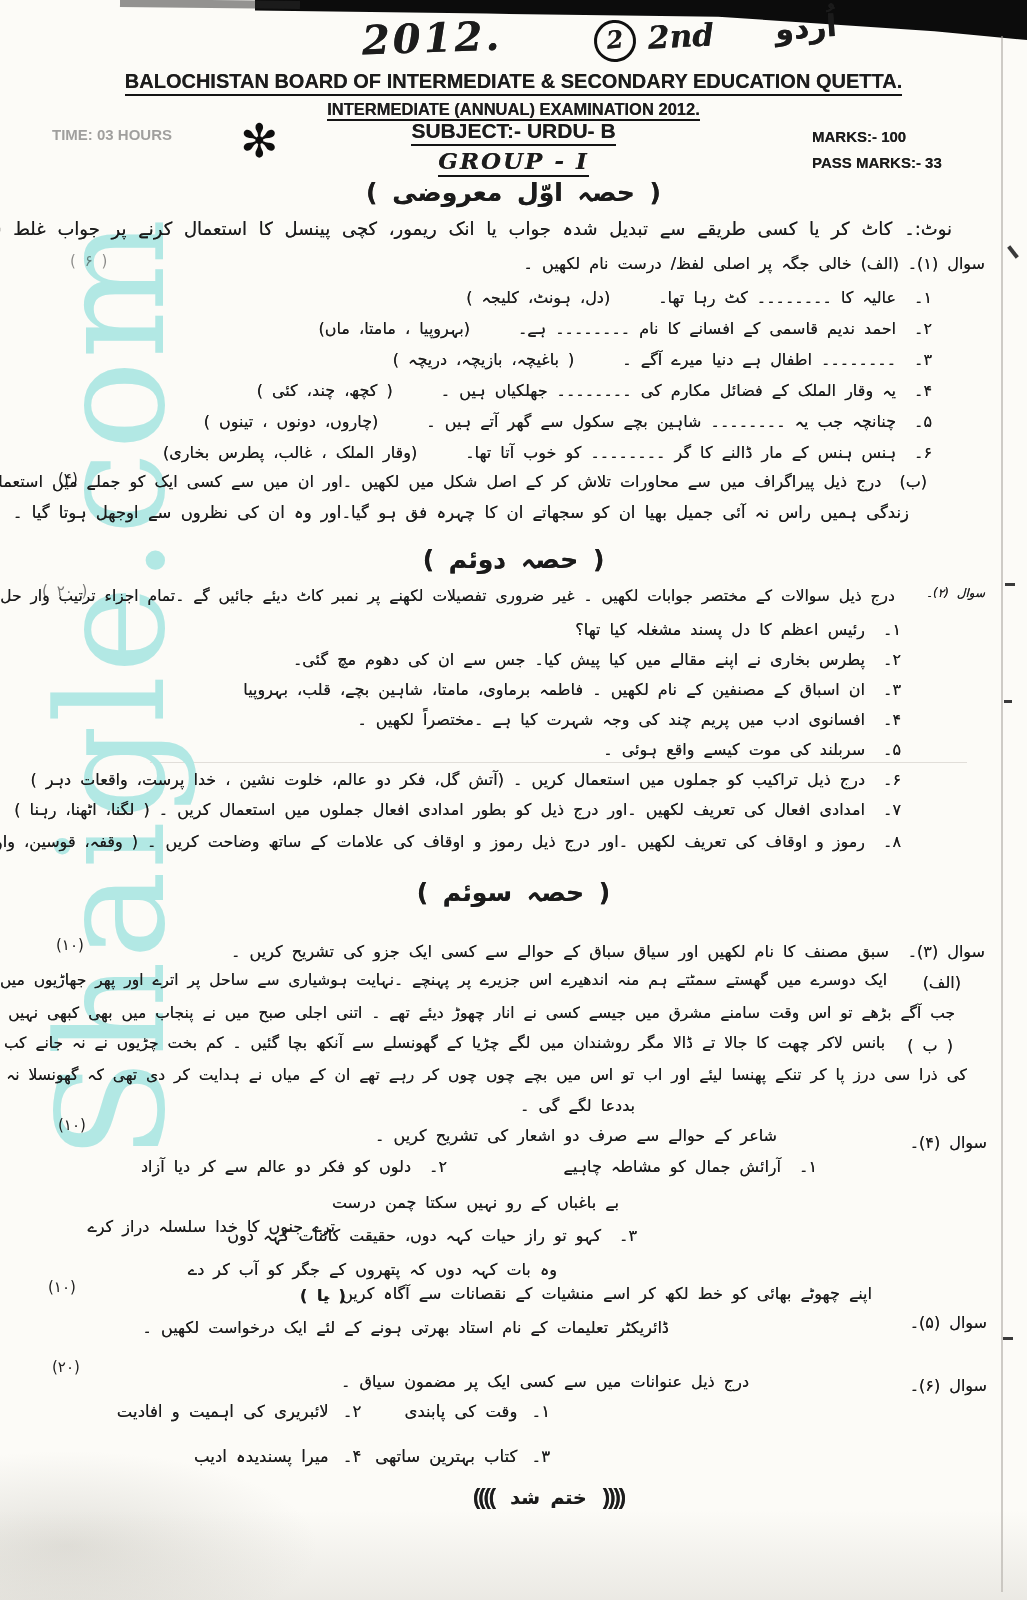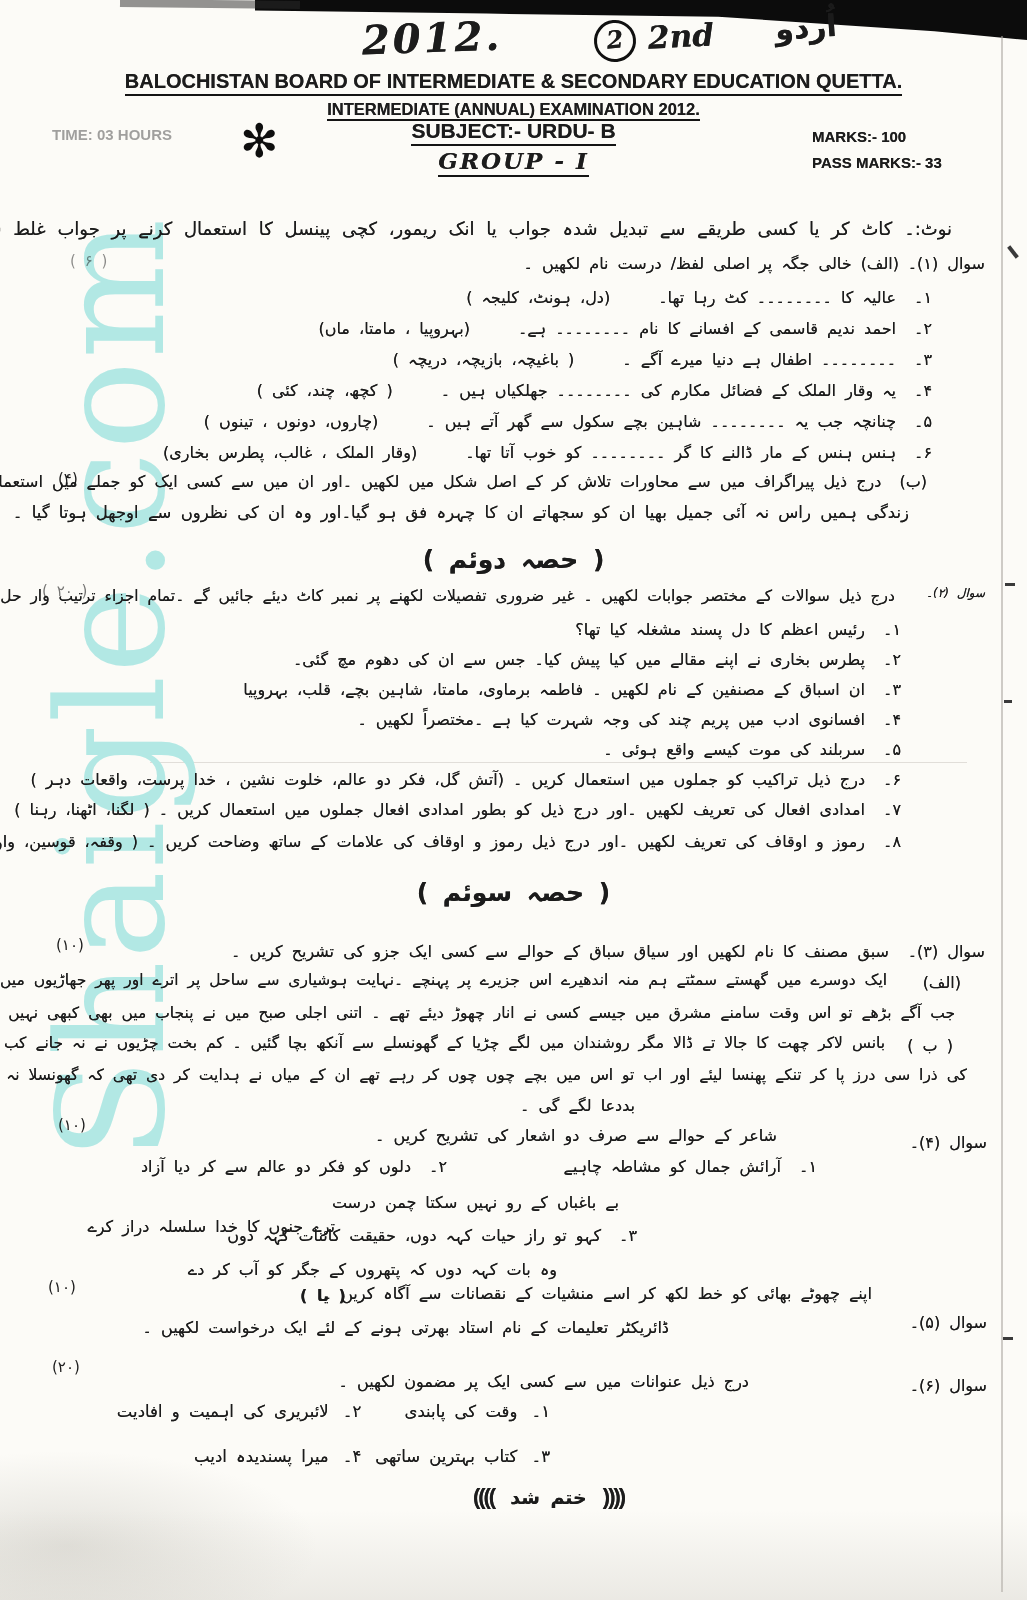--- a/index.html
+++ b/index.html
@@ -78,20 +78,21 @@
 
   <div class="abs center" style="top:70px;"><span class="en underline ink" style="font-size:20px;">BALOCHISTAN BOARD OF INTERMEDIATE &amp; SECONDARY EDUCATION QUETTA.</span></div>
   <div class="abs center" style="top:100px;"><span class="en underline1 ink" style="font-size:16.5px;">INTERMEDIATE (ANNUAL) EXAMINATION 2012.</span></div>
   <div class="abs en faded" style="left:52px;top:126px;font-size:15px;color:#555;">TIME: 03 HOURS</div>
   <div class="abs" style="left:240px;top:118px;font-size:46px;line-height:46px;color:#0e0e0e;">✻</div>
   <div class="abs center" style="top:119px;"><span class="en underline ink" style="font-size:21px;">SUBJECT:- URDU- B</span></div>
   <div class="abs en ink" style="left:812px;top:128px;font-size:15px;">MARKS:- 100</div>
   <div class="abs center" style="top:147px;"><span class="hw underline1 ink" style="font-size:23px;letter-spacing:2px;">GROUP - I</span></div>
   <div class="abs en ink" style="left:812px;top:154px;font-size:15px;">PASS MARKS:- 33</div>
 
+  <div class="abs u center sec-title ink" style="top:178px;">( حصہ اوّل معروضی )</div>
   <div class="abs u ink" style="right:75px;top:218px;font-size:18px;word-spacing:6px;">نوٹ:۔ کاٹ کر یا کسی طریقے سے تبدیل شدہ جواب یا انک ریمور،   کچی پینسل کا استعمال کرنے پر جواب غلط شمار ہوگا ۔</div>
 
   <div class="abs u marknum" style="left:70px;top:252px;opacity:.5;">( ۶ )</div>
   <div class="abs u ink" style="right:42px;top:254px;font-size:16px;">سوال (۱)۔</div>
   <div class="abs u ink" style="right:128px;top:254px;font-size:16px;">(الف) خالی جگہ پر اصلی لفظ/ درست نام لکھیں ۔</div>
 
   <div class="abs u qrow ink" style="right:95px;top:288px;font-size:16px;">
       <span class="num">۱۔</span>
       <span>عالیہ کا ۔۔۔۔۔۔۔۔ کٹ رہا تھا۔</span>
       <span class="opt">(دل،  ہونٹ،   کلیجہ )</span>
@@ -202,21 +203,21 @@
   <div class="abs u ink" style="right:470px;top:1260px;font-size:16px;">وہ بات کہہ دوں کہ  پتھروں کے جگر کو آب کر دے</div>
 
   <div class="abs u marknum" style="left:48px;top:1278px;">(۱۰)</div>
   <div class="abs u ink" style="right:40px;top:1293px;font-size:16px;margin-top:20px;">سوال (۵)۔</div>
   <div class="abs u ink" style="right:155px;top:1284px;font-size:16px;">اپنے چھوٹے بھائی کو خط لکھ کر اسے منشیات کے نقصانات سے آگاہ کریں ۔</div>
   <div class="abs u ink" style="left:300px;top:1286px;font-size:16px;font-weight:700;">( یا )</div>
   <div class="abs u ink" style="right:358px;top:1318px;font-size:16px;">ڈائریکٹر تعلیمات کے نام استاد بھرتی ہونے کے لئے ایک درخواست لکھیں ۔</div>
 
   <div class="abs u marknum" style="left:52px;top:1358px;">(۲۰)</div>
   <div class="abs u ink" style="right:40px;top:1376px;font-size:16px;">سوال (۶)۔</div>
-  <div class="abs u ink" style="right:278px;top:1372px;font-size:16px;">درج ذیل عنوانات میں سے کسی ایک پر مضمون لکھیں ۔</div>
+  <div class="abs u ink" style="right:278px;top:1372px;font-size:16px;">درج ذیل عنوانات میں سے کسی ایک پر مضمون سیاق ۔</div>
 
   <div class="abs u topics ink" style="left:205px;top:1402px;width:345px;">
     <div class="cell">
         <span class="num">۱۔</span>
         <span>وقت کی پابندی</span>
       </div>
     <div class="cell">
         <span class="num">۲۔</span>
         <span>لائبریری کی اہمیت و افادیت</span>
       </div>

